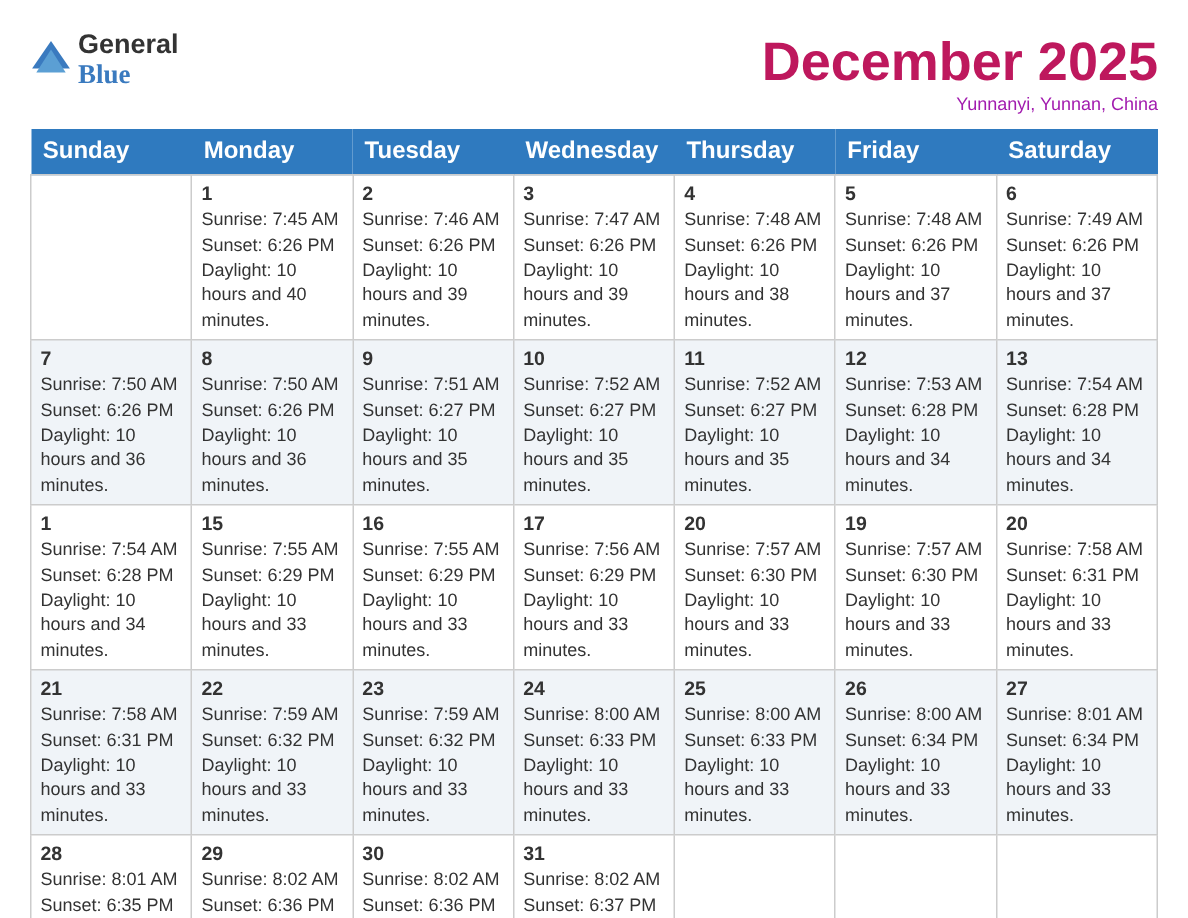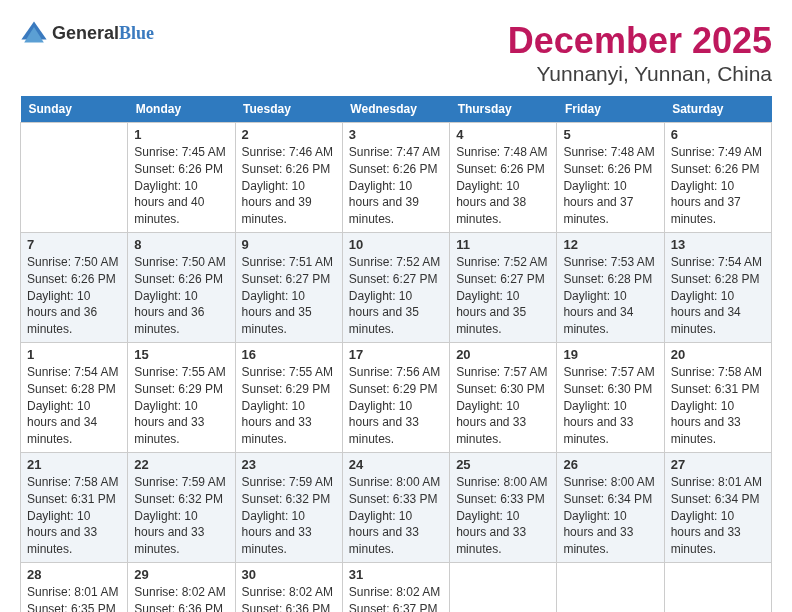--- a/index.html
+++ b/index.html
@@ -15,21 +15,21 @@
       justify-content: space-between;
       align-items: flex-start;
       margin-bottom: 10px;
     }
     .logo {
       display: flex;
       align-items: center;
     }
     .logo-text {
       display: flex;
-      flex-direction: row;
+      flex-direction: column;
       line-height: 1.1;
     }
     .logo-general {
       font-size: 18px;
       font-weight: bold;
       color: #333;
     }
     .logo-blue {
       font-size: 18px;
       font-weight: bold;
@@ -43,34 +43,34 @@
     }
     .title-block {
       text-align: right;
     }
     .month-title {
       font-size: 36px;
       font-weight: bold;
       color: #be185d;
     }
     .location-title {
-      font-size: 21px;
-      color: #404040;
+      font-size: 12px;
+      color: #a21caf;
     }
     .calendar {
       width: 100%;
       border-collapse: collapse;
       font-size: 11px;
     }
     .calendar th {
       background-color: #2f7abf;
       color: #fff;
       text-align: left;
       padding: 6px 8px;
-      font-size: 12px;
+      font-size: 16px;
       font-weight: bold;
     }
     .calendar td {
       border: 1px solid #ccc;
       vertical-align: top;
       padding: 4px 6px;
       width: 14.28%;
       min-height: 80px;
       color: #333;
     }

